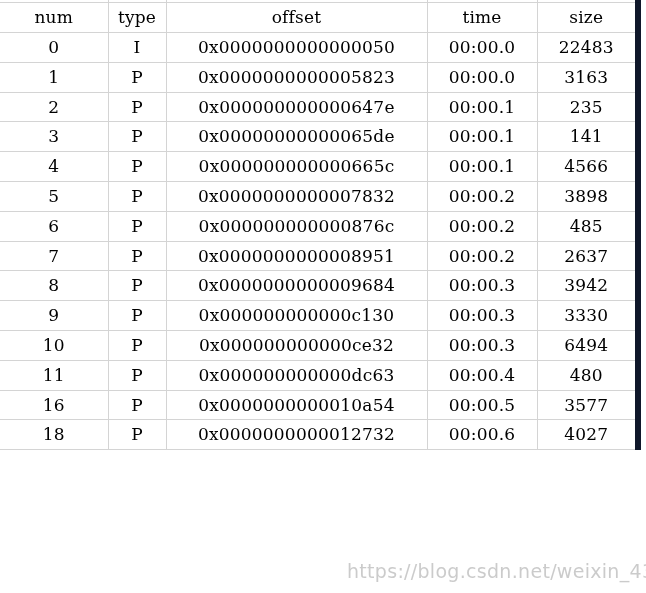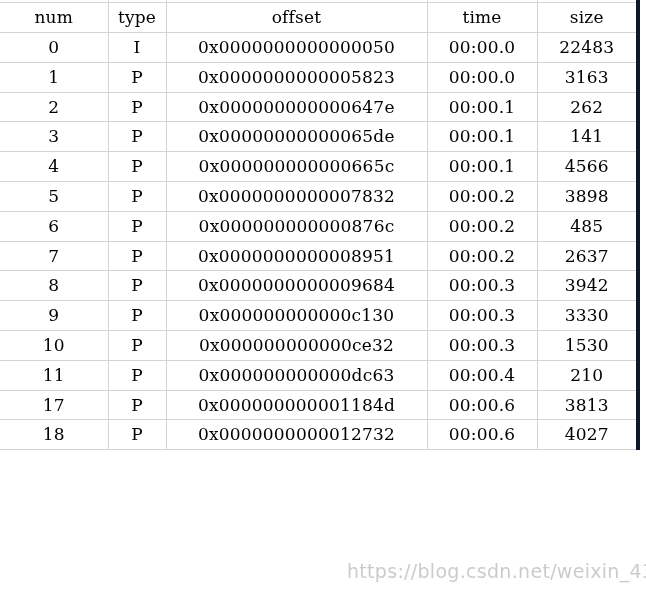--- a/index.html
+++ b/index.html
@@ -58,21 +58,21 @@
     font-size: 17px;
     line-height: 28.8px;
     font-family: "DejaVu Serif", "Liberation Serif", serif;
     letter-spacing: 0.2px;
     white-space: nowrap;
     overflow: hidden;
   }
 
   table.grid th:last-child,
   table.grid td:last-child {
-    border-right: 4px solid #0f172a;
+    border-right: 6px solid #0f172a;
     margin-top: 36px;
   }
 
   
   .mono {
     font-family: "DejaVu Serif", "Liberation Serif", serif;
     font-size: 17px;
     letter-spacing: 0.6px;
   }
 
@@ -151,21 +151,21 @@
           <td class="mono">P</td>
           <td class="cell-offset mono">0x0000000000005823</td>
           <td class="cell-time mono">00:00.0</td>
           <td class="mono">3163</td>
         </tr>
         <tr>
           <td class="mono">2</td>
           <td class="mono">P</td>
           <td class="cell-offset mono">0x000000000000647e</td>
           <td class="cell-time mono">00:00.1</td>
-          <td class="mono">262</td>
+          <td class="mono">235</td>
         </tr>
         <tr>
           <td class="mono">3</td>
           <td class="mono">P</td>
           <td class="cell-offset mono">0x00000000000065de</td>
           <td class="cell-time mono">00:00.1</td>
           <td class="mono">141</td>
         </tr>
         <tr>
           <td class="mono">4</td>
@@ -207,35 +207,35 @@
           <td class="mono">P</td>
           <td class="cell-offset mono">0x000000000000c130</td>
           <td class="cell-time mono">00:00.3</td>
           <td class="mono">3330</td>
         </tr>
         <tr>
           <td class="mono">10</td>
           <td class="mono">P</td>
           <td class="cell-offset mono">0x000000000000ce32</td>
           <td class="cell-time mono">00:00.3</td>
-          <td class="mono">1530</td>
+          <td class="mono">6494</td>
         </tr>
         <tr>
           <td class="mono">11</td>
           <td class="mono">P</td>
           <td class="cell-offset mono">0x000000000000dc63</td>
           <td class="cell-time mono">00:00.4</td>
-          <td class="mono">210</td>
-        </tr>
-        <tr>
-          <td class="mono">17</td>
-          <td class="mono">P</td>
-          <td class="cell-offset mono">0x000000000001184d</td>
-          <td class="cell-time mono">00:00.6</td>
-          <td class="mono">3813</td>
+          <td class="mono">480</td>
+        </tr>
+        <tr>
+          <td class="mono">16</td>
+          <td class="mono">P</td>
+          <td class="cell-offset mono">0x0000000000010a54</td>
+          <td class="cell-time mono">00:00.5</td>
+          <td class="mono">3577</td>
         </tr>
         <tr>
           <td class="mono">18</td>
           <td class="mono">P</td>
           <td class="cell-offset mono">0x0000000000012732</td>
           <td class="cell-time mono">00:00.6</td>
           <td class="mono">4027</td>
         </tr>
       </tbody>
 

